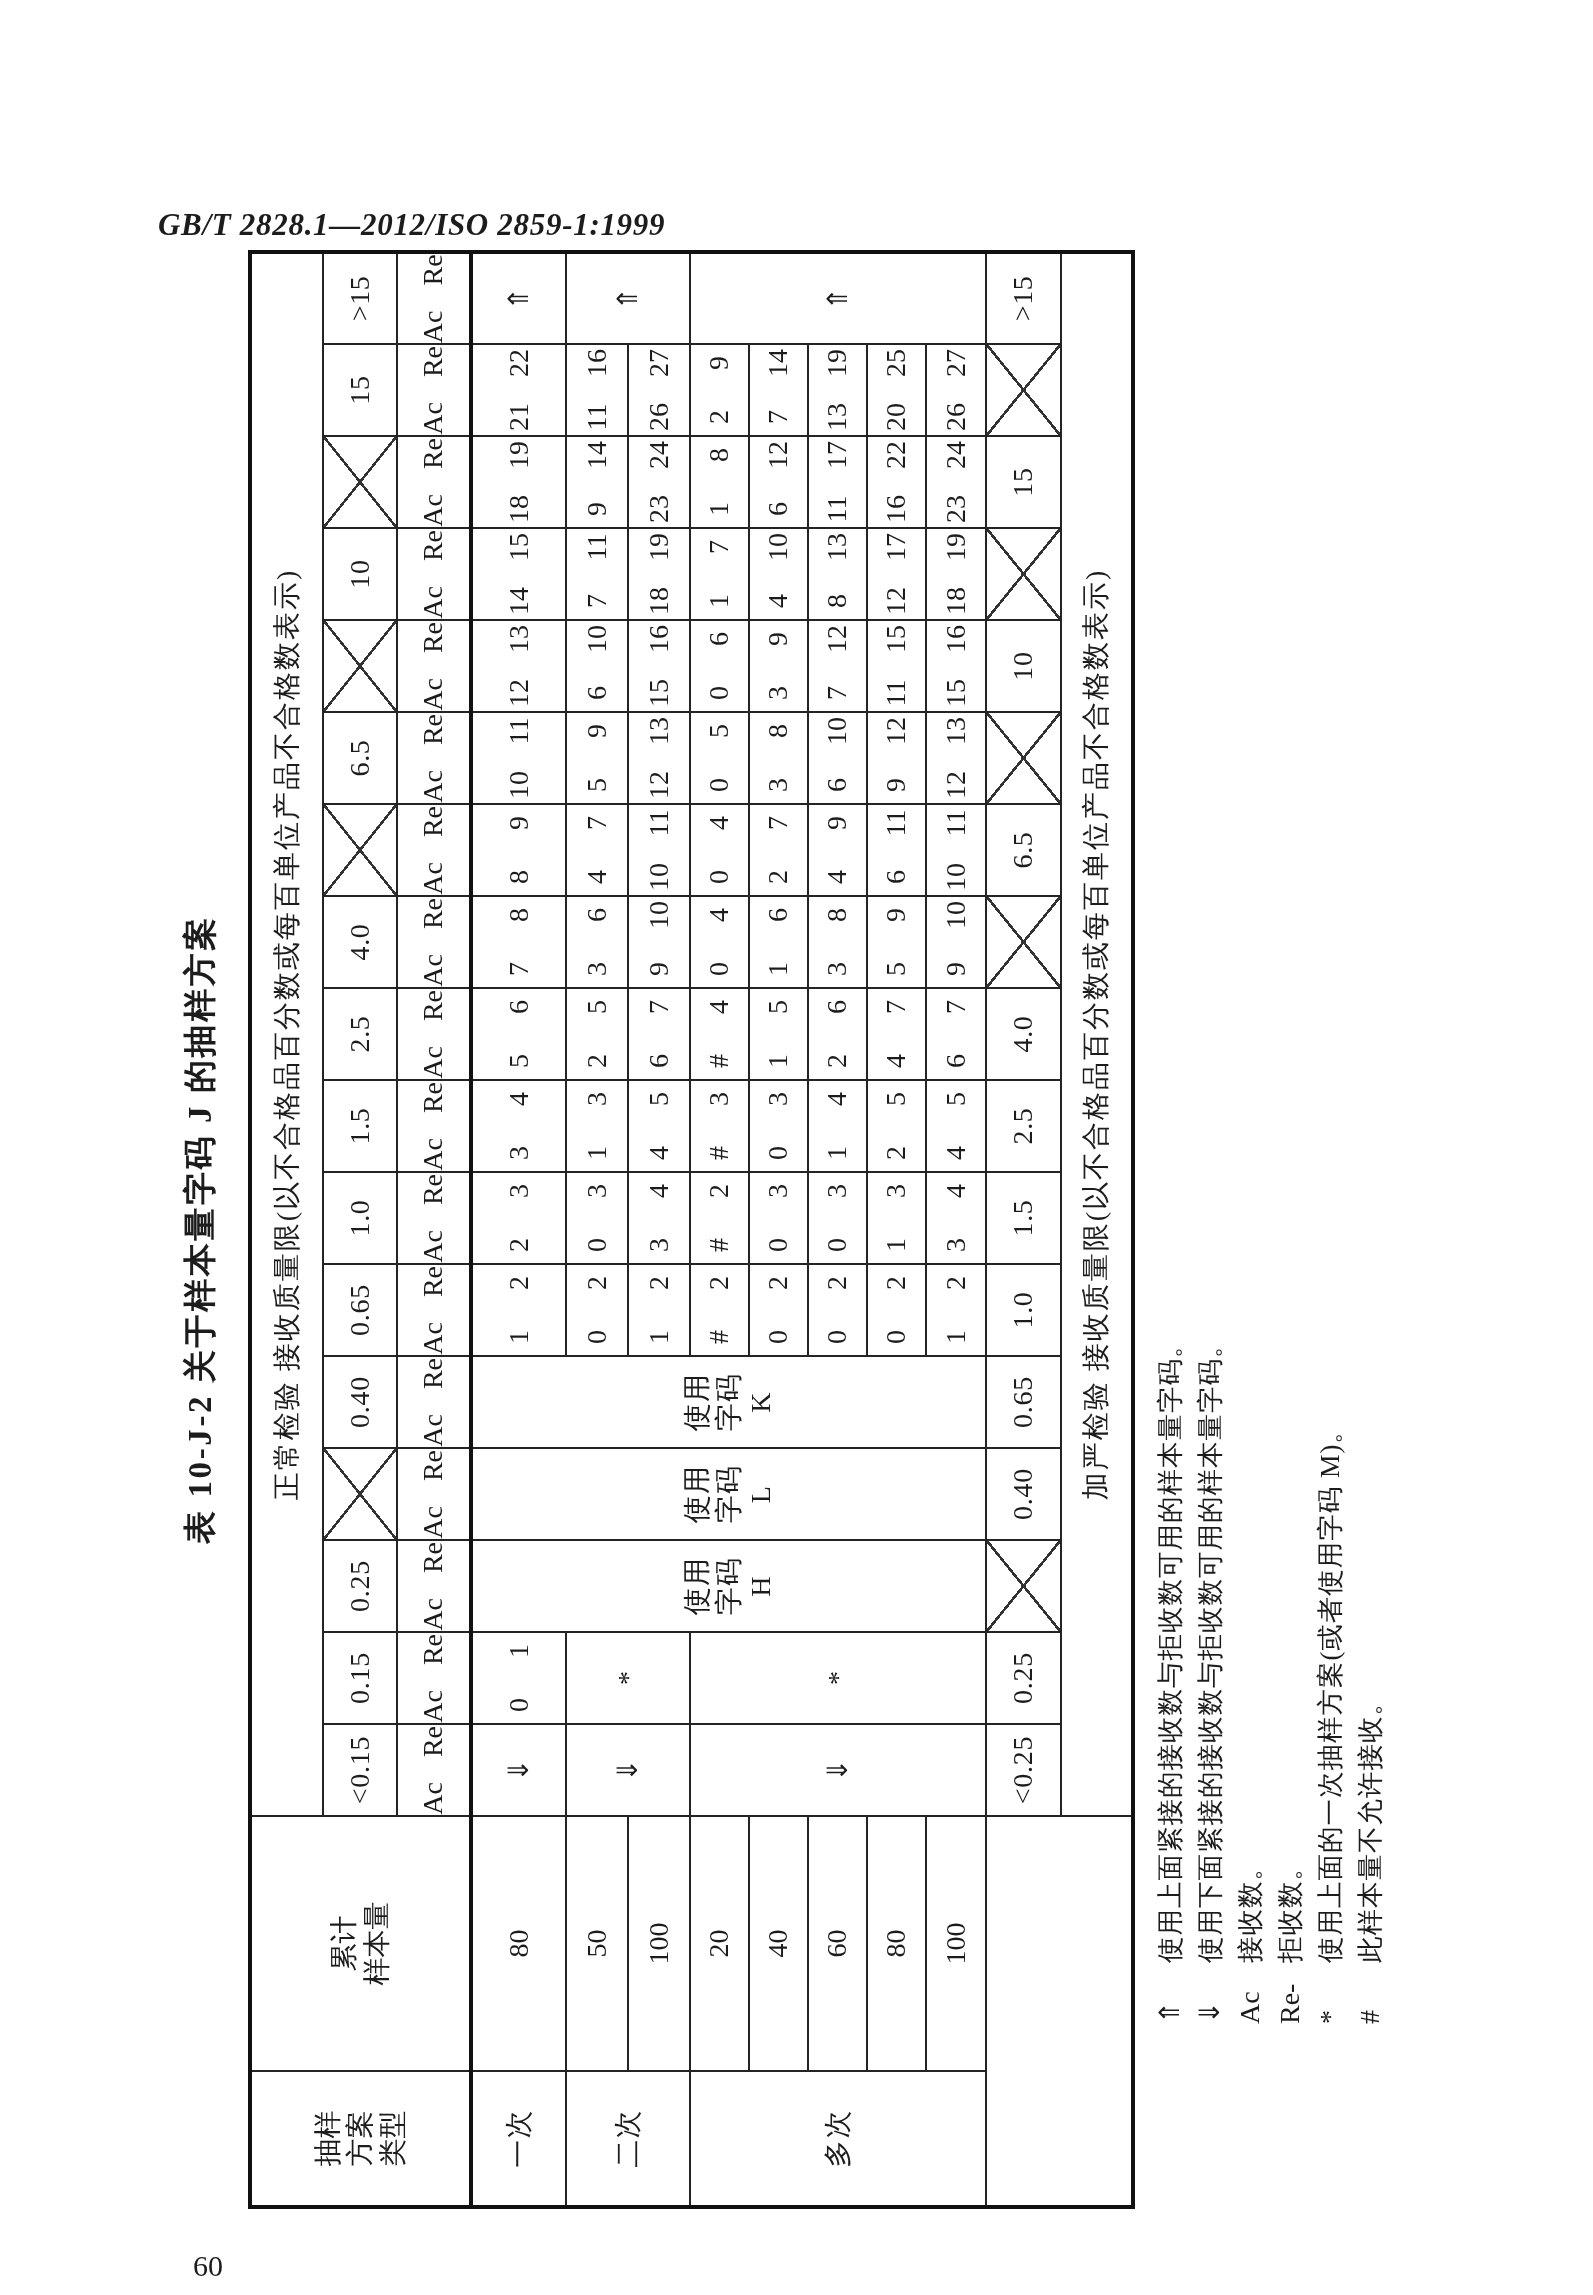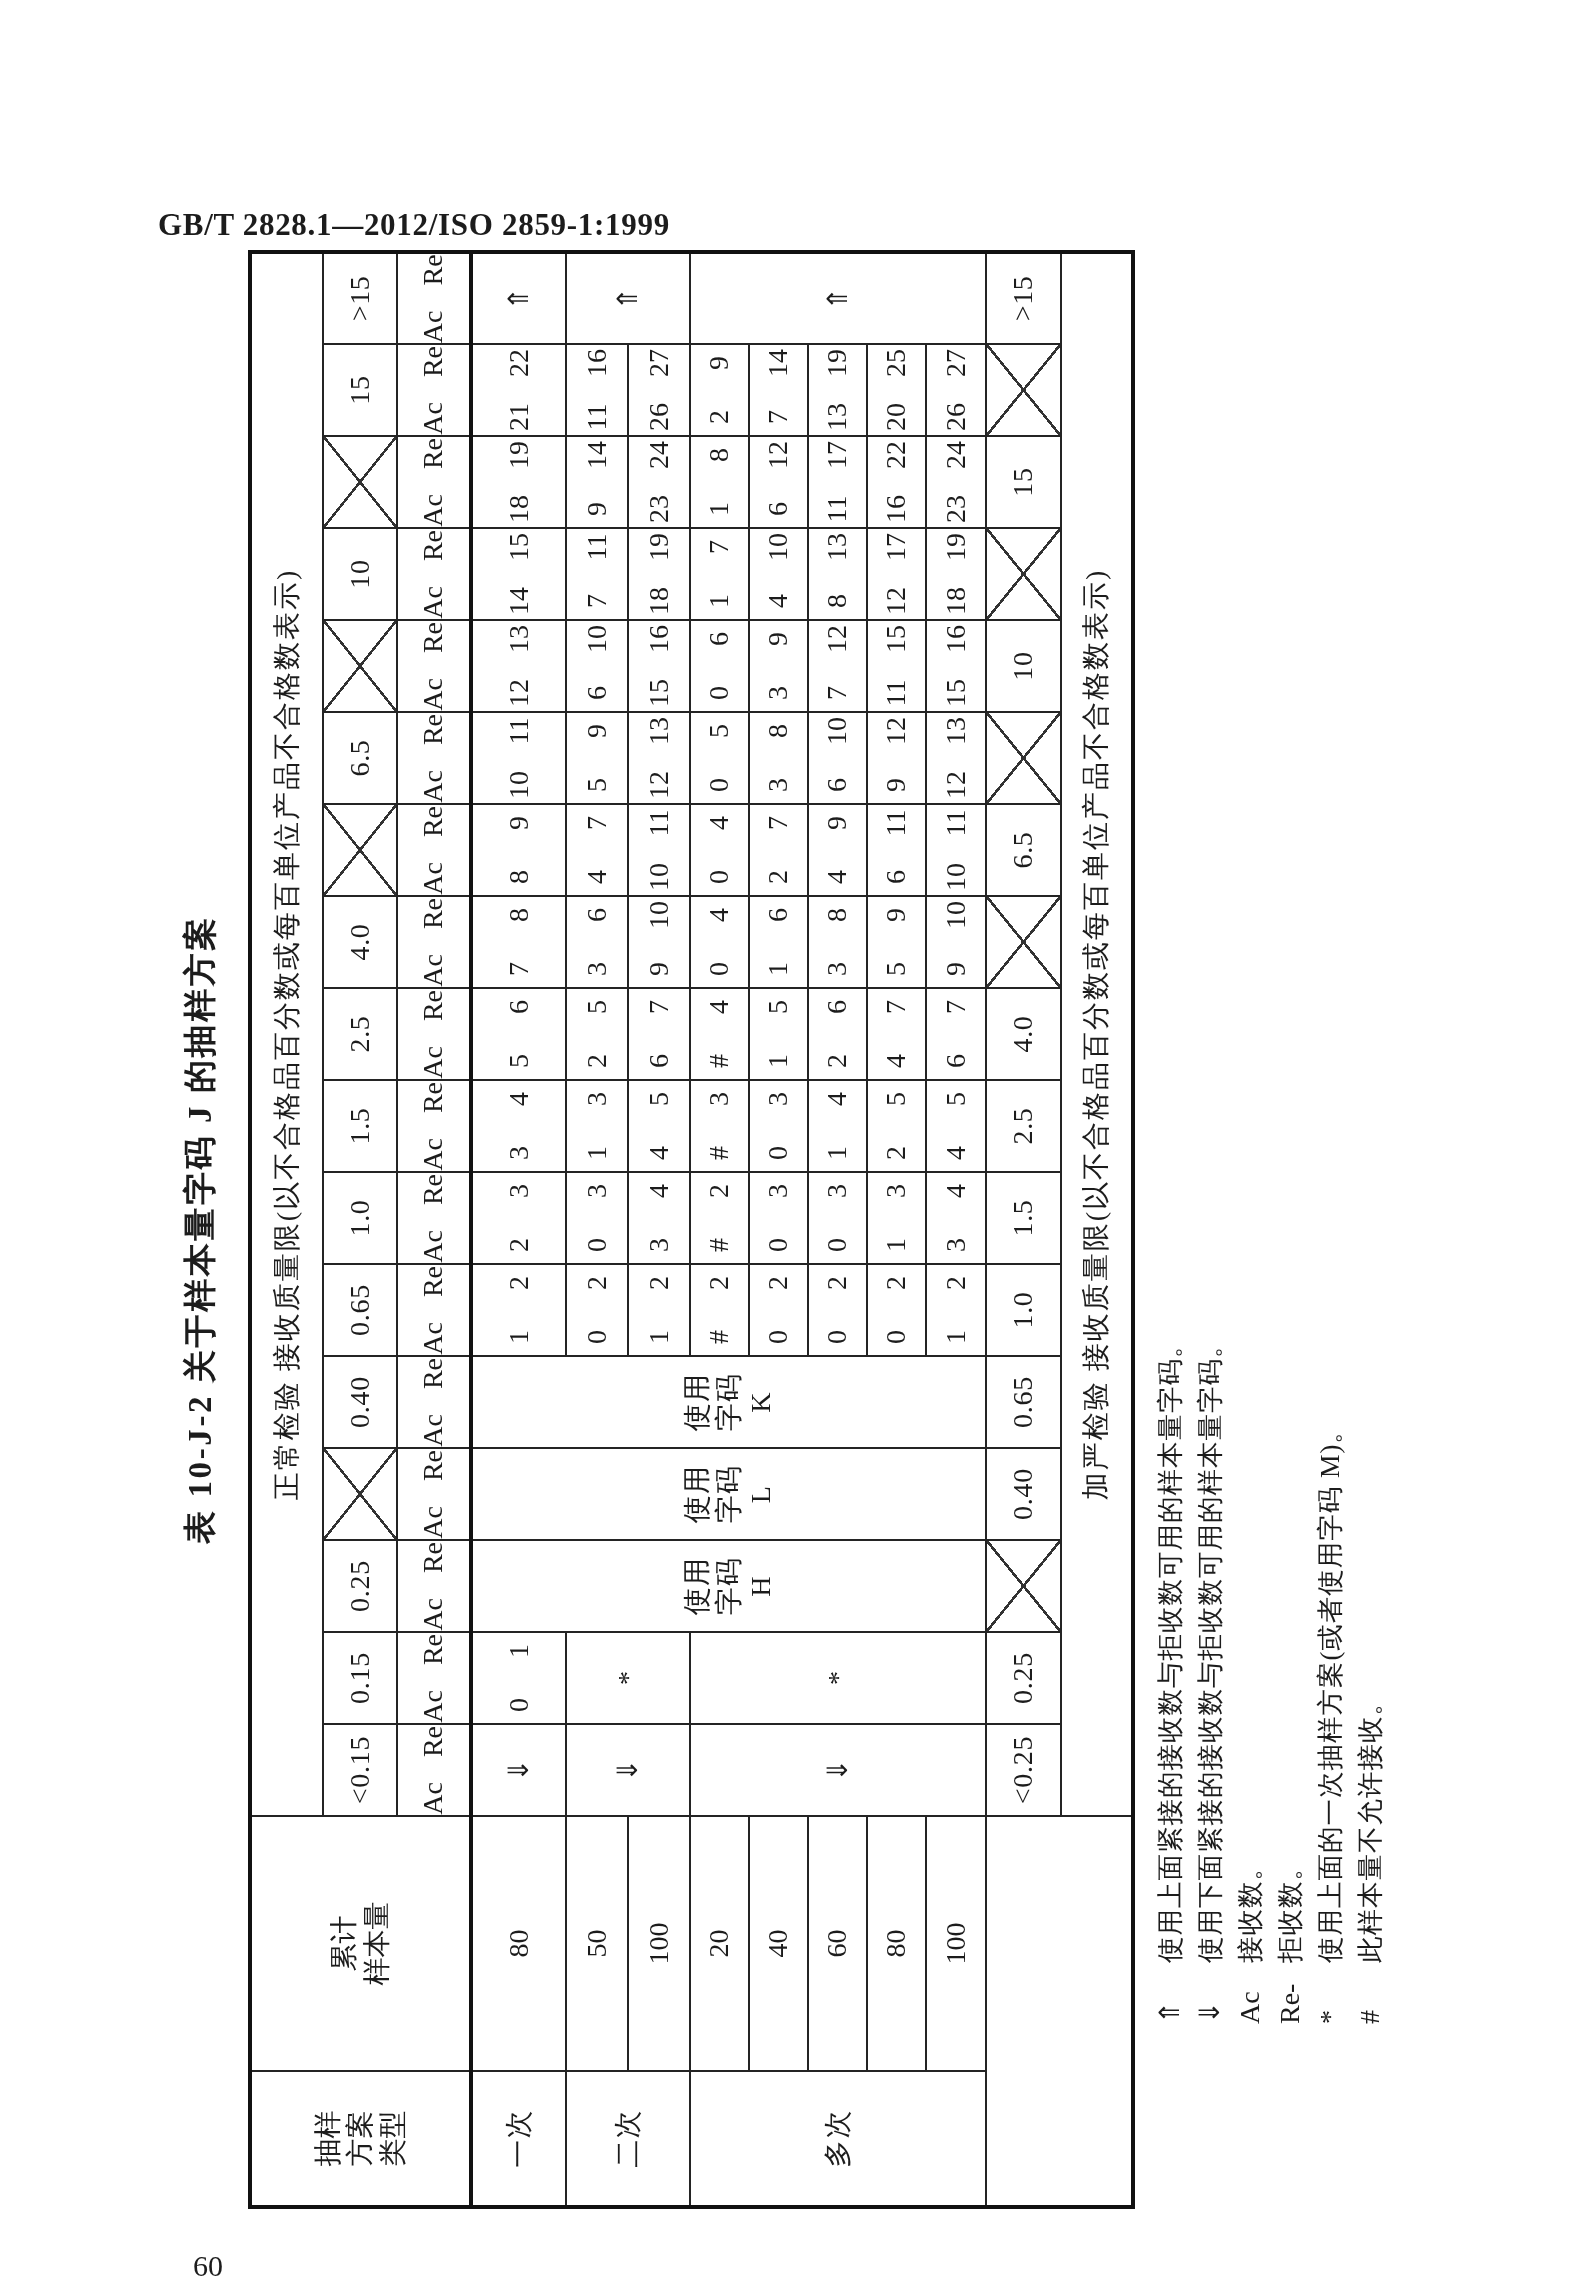--- a/index.html
+++ b/index.html
@@ -1,19 +1,19 @@
 <!DOCTYPE html>
 <html style="font-size:10.6px"><head>
 <meta charset="utf-8">
 <style>
   html,body{margin:0;padding:0;background:#e8e8e8;}
   .page{position:relative;width:1594px;height:2295px;background:#ffffff;overflow:hidden;
         font-family:"Liberation Serif","DejaVu Serif",serif;color:#1c1c1c;}
   .doc-header{position:absolute;left:158px;top:207px;font-size:31px;font-weight:bold;
-              letter-spacing:0.7px;white-space:nowrap;}
+              letter-spacing:0.7px;white-space:nowrap;font-style:italic;}
   .page-num{position:absolute;left:193px;top:2249px;font-size:30px;}
   .rotated{position:absolute;left:165px;top:2209px;width:1959px;height:1226px;
            transform:rotate(-90deg);transform-origin:0 0;}
   .tbl-title{height:83px;font-size:33px;font-weight:bold;text-align:center;
              letter-spacing:2.6px;line-height:71px;white-space:nowrap;}
   table.splan{border-collapse:collapse;table-layout:fixed;width:1959px;border:4.6px solid #111;}
   table.splan td{border:2px solid #242424;text-align:center;vertical-align:middle;padding:0;
      font-size:28px;line-height:1.15;overflow:hidden;}
   td.bandhdr{font-size:26.5px;letter-spacing:2px;}
   td.cnhdr{font-size:26.5px;white-space:pre-line;line-height:1.4;}

